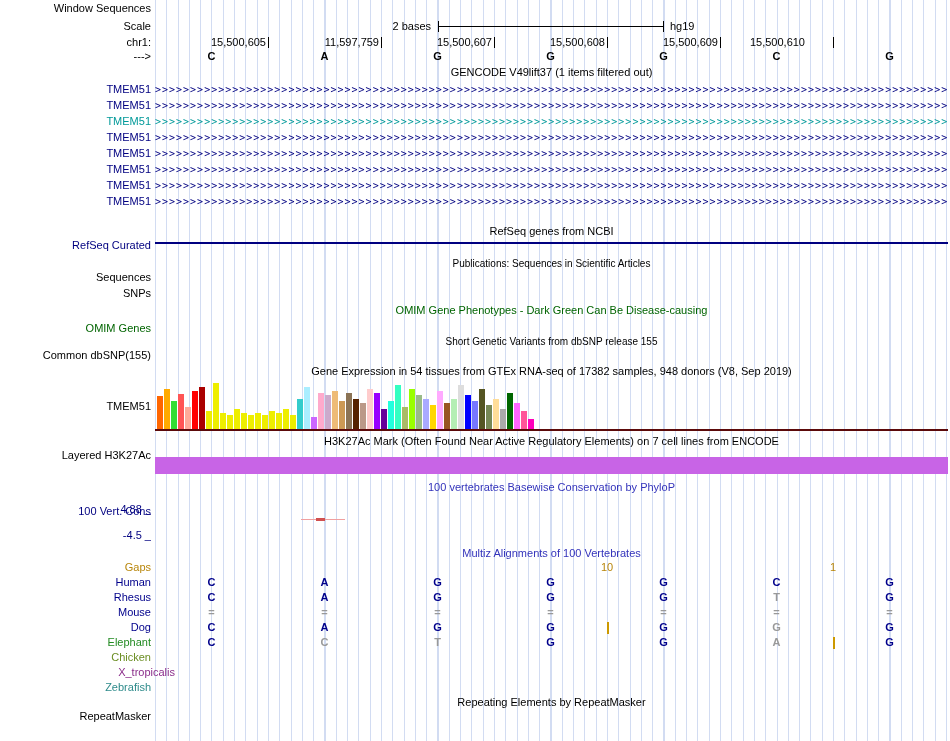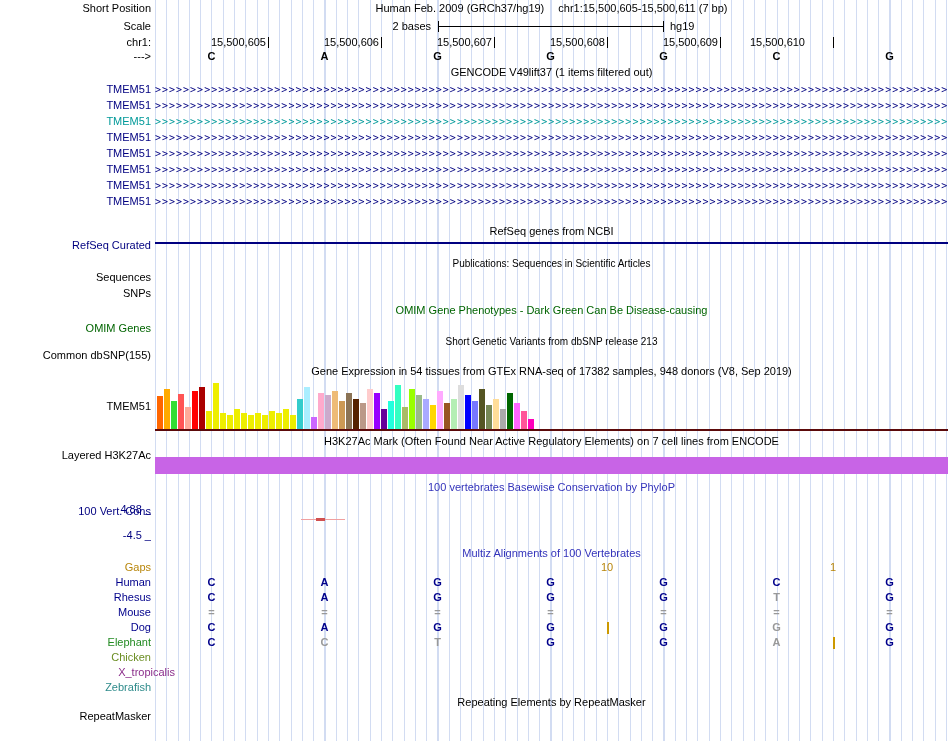--- a/index.html
+++ b/index.html
@@ -25,24 +25,21 @@
   .instick{position:absolute;width:2px;height:12px;background:#cc9900;}
   .hline{position:absolute;left:155px;width:793px;}
   .inline-gap{display:inline-block;width:14px;}
 </style>
 </head>
 <body>
 
 <div class="screen" id="screen">
   <div class="guides"></div>
 
-  <div class="lbl" style="top:2px">Short Position</div>
-  <div class="ctr" style="top:2px">
-    <span>Human Feb. 2009 (GRCh37/hg19)</span><span class="inline-gap"></span><span>chr1:15,500,605-15,500,611 (7 bp)</span>
-  </div>
+  <div class="lbl" style="top:2px">Window Sequences</div>
 
   <div class="lbl" style="top:20px">Scale</div>
   <div style="position:absolute;left:155px;top:20px;width:276px;text-align:right;font-size:11px;line-height:13px">2 bases</div>
   <div style="position:absolute;left:438px;top:26px;width:226px;height:1px;background:#000"></div>
   <div class="tick" style="left:438px;top:21px"></div>
   <div class="tick" style="left:663px;top:21px"></div>
   <div style="position:absolute;left:670px;top:20px;font-size:11px;line-height:13px">hg19</div>
 
   <div class="lbl" style="top:36px">chr1:</div>
   <div class="lbl" style="top:50px">---&gt;</div>
@@ -53,21 +50,21 @@
   <div class="hline" style="top:242px;height:2px;background:#000080"></div>
   <div class="lbl navy" style="top:239px">RefSeq Curated</div>
 
   <div class="ctr small" style="top:257px">Publications: Sequences in Scientific Articles</div>
   <div class="lbl" style="top:271px">Sequences</div>
   <div class="lbl" style="top:287px">SNPs</div>
 
   <div class="ctr green" style="top:304px">OMIM Gene Phenotypes - Dark Green Can Be Disease-causing</div>
   <div class="lbl green" style="top:322px">OMIM Genes</div>
 
-  <div class="ctr small" style="top:335px">Short Genetic Variants from dbSNP release 213</div>
+  <div class="ctr small" style="top:335px">Short Genetic Variants from dbSNP release 155</div>
   <div class="lbl" style="top:349px">Common dbSNP(155)</div>
 
   <div class="ctr" style="top:365px">Gene Expression in 54 tissues from GTEx RNA-seq of 17382 samples, 948 donors (V8, Sep 2019)</div>
   <div class="lbl" style="top:400px">TMEM51</div>
   <div class="hline" style="top:429px;height:2px;background:#5c0a0a"></div>
 
   <div class="ctr" style="top:435px">H3K27Ac Mark (Often Found Near Active Regulatory Elements) on 7 cell lines from ENCODE</div>
   <div class="lbl" style="top:449px">Layered H3K27Ac</div>
   <div class="hline" style="top: 457px; height: 17px; background: rgb(200, 100, 230);" id="h3k-rect"></div>
 
@@ -79,21 +76,21 @@
   <div class="lbl navy" style="top:529px">-4.5 _</div>
 
   <div class="ctr blue" style="top:547px">Multiz Alignments of 100 Vertebrates</div>
   <div class="lbl tan" style="top:561px">Gaps</div>
 
   <div class="ctr" style="top:696px">Repeating Elements by RepeatMasker</div>
   <div class="lbl" style="top:710px">RepeatMasker</div>
 <div class="tick" style="left: 268px; top: 37px;"></div>
     <div class="coordlbl" style="left: 158px; top: 36px;">15,500,605</div>
     <div class="tick" style="left: 381px; top: 37px;"></div>
-    <div class="coordlbl" style="left: 271px; top: 36px;">15,500,606</div>
+    <div class="coordlbl" style="left: 271px; top: 36px;">11,597,759</div>
     <div class="tick" style="left: 494px; top: 37px;"></div>
     <div class="coordlbl" style="left: 384px; top: 36px;">15,500,607</div>
     <div class="tick" style="left: 607px; top: 37px;"></div>
     <div class="coordlbl" style="left: 497px; top: 36px;">15,500,608</div>
     <div class="tick" style="left: 720px; top: 37px;"></div>
     <div class="coordlbl" style="left: 610px; top: 36px;">15,500,609</div>
     <div class="tick" style="left: 833px; top: 37px;"></div>
     <div class="coordlbl" style="left: 697px; top: 36px;">15,500,610</div>
     <div class="cell" style="left: 155px; top: 50px; color: rgb(0, 0, 0);">C</div>
     <div class="cell" style="left: 268px; top: 50px; color: rgb(0, 0, 0);">A</div>

